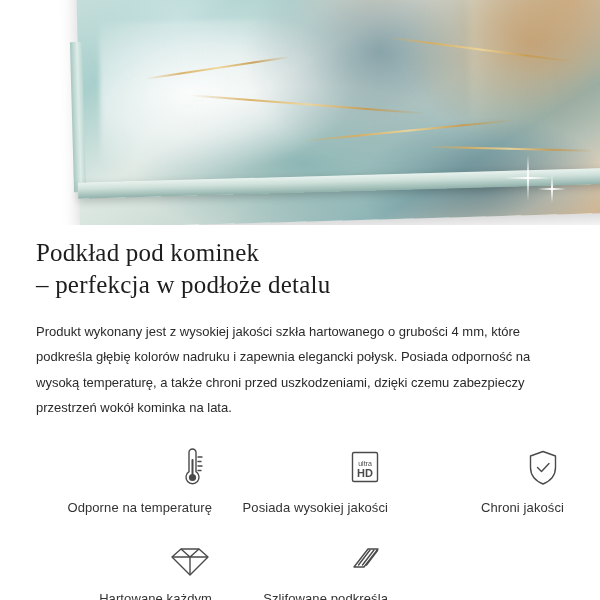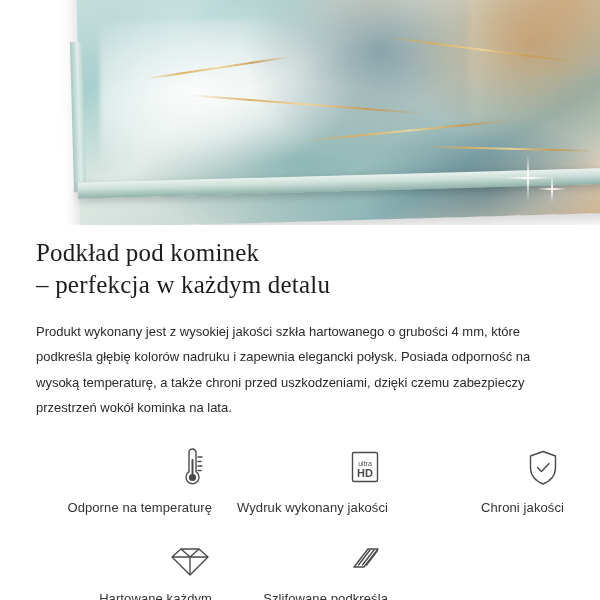--- a/index.html
+++ b/index.html
@@ -202,21 +202,21 @@
     <div class="glass-left-edge"></div>
     <div class="glass-edge"></div>
     <div class="sparkle sparkle-1"></div>
     <div class="sparkle sparkle-2"></div>
   </div>
 
   <div class="content">
 
     <h1 class="headline">
       <span>Podkład pod kominek</span>
-      <span class="line2">– perfekcja w każdym detalu</span>
+      <span class="line2">– perfekcja w podłoże detalu</span>
     </h1>
 
     <p class="body-copy">Produkt wykonany jest z wysokiej jakości szkła hartowanego o grubości 4 mm, które podkreśla głębię kolorów nadruku i zapewnia elegancki połysk. Posiada odporność na wysoką temperaturę, a także chroni przed uszkodzeniami, dzięki czemu zabezpieczy przestrzeń wokół kominka na lata.</p>
 
     <div class="features">
 
       <div class="feature">
         <div class="feature-icon">
           <svg width="40" height="44" viewBox="0 0 40 44" fill="none" stroke="#4a4a4a" stroke-width="1.4" stroke-linecap="round">
             <path d="M17 6.5a3.5 3.5 0 0 1 7 0v19.2a6.5 6.5 0 1 1-7 0V6.5z"></path>
@@ -229,21 +229,21 @@
       </div>
 
       <div class="feature">
         <div class="feature-icon">
           <svg width="46" height="44" viewBox="0 0 46 44">
             <rect x="10.5" y="6.5" width="25" height="29" rx="1.5" fill="none" stroke="#4a4a4a" stroke-width="1.4"></rect>
             <text x="23" y="19.5" text-anchor="middle" font-family="Liberation Sans, sans-serif" font-size="7" fill="#4a4a4a">ultra</text>
             <text x="23" y="31" text-anchor="middle" font-family="Liberation Sans, sans-serif" font-size="11" font-weight="bold" fill="#4a4a4a">HD</text>
           </svg>
         </div>
-        <div class="feature-label">Wydruk wykonany jakości</div>
+        <div class="feature-label">Posiada wysokiej jakości</div>
       </div>
 
       <div class="feature">
         <div class="feature-icon">
           <svg width="42" height="44" viewBox="0 0 42 44" fill="none" stroke="#4a4a4a" stroke-width="1.4" stroke-linecap="round" stroke-linejoin="round">
             <path d="M21 5.5 33.5 10v11.5c0 8-5.4 13.6-12.5 16.5-7.1-2.9-12.5-8.5-12.5-16.5V10L21 5.5z"></path>
             <path d="M15.5 21.5l4 4 7.5-8"></path>
           </svg>
         </div>
         <div class="feature-label">Chroni jakości</div>

